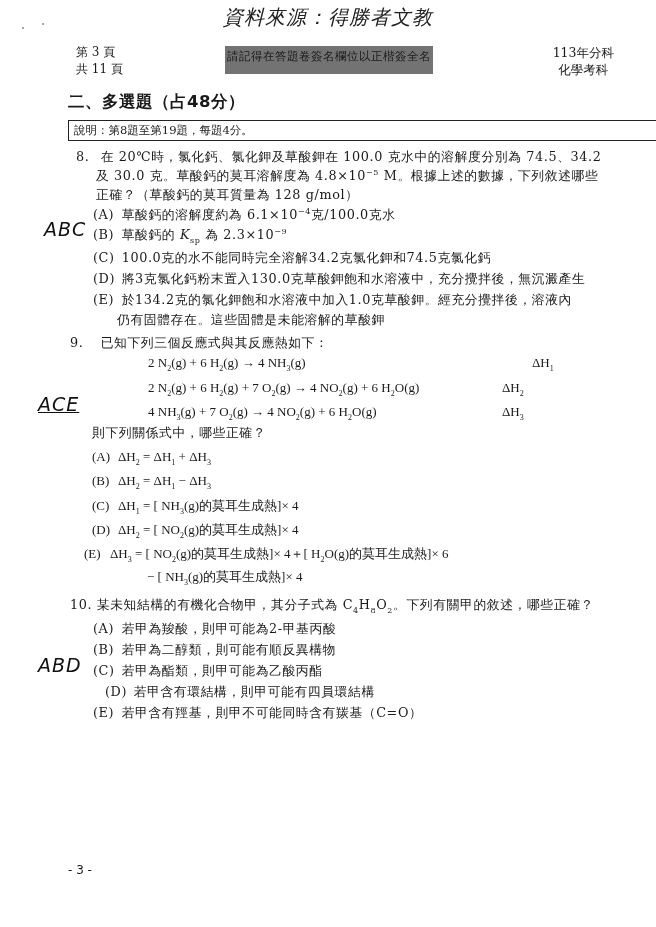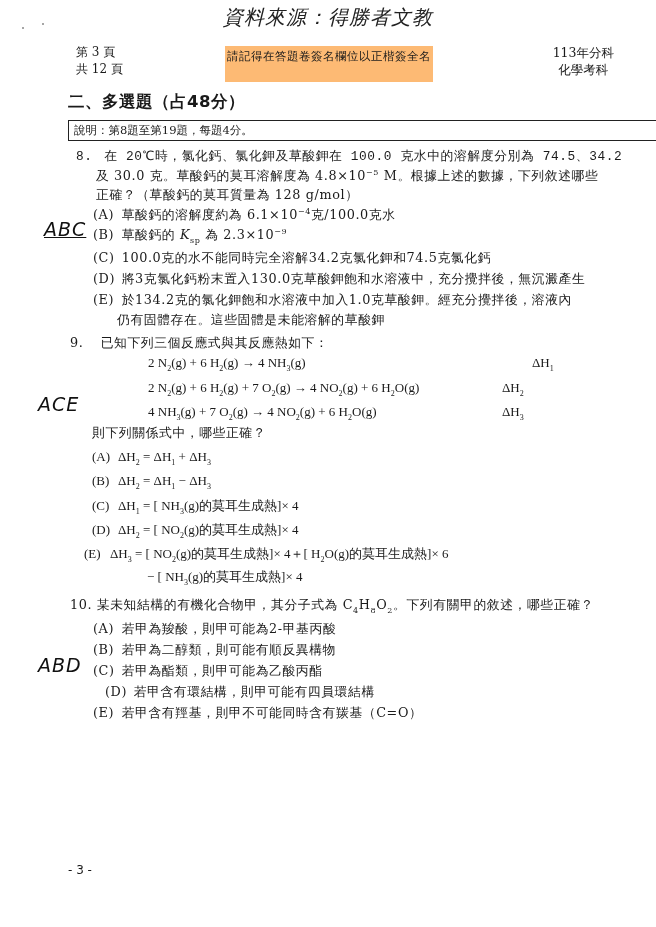--- a/index.html
+++ b/index.html
@@ -12,22 +12,22 @@
       color: #1a1a1a;
     }
     .abs { position: absolute; }
     .source-note {
       left: 0; width: 656px; top: 4px; text-align: center;
       font-size: 20px; font-style: italic; letter-spacing: 1px;
       color: #222;
     }
     .page-info { left: 76px; top: 44px; font-size: 12px; line-height: 17px; }
     .notice-banner {
-      left: 225px; top: 46px; width: 208px; height: 36px;
-      background: #fdba74; font-size: 11.5px; line-height: 20px; text-align: center;
+      left: 225px; top: 46px; width: 208px; height: 28px;
+      background: #737373; font-size: 11.5px; line-height: 20px; text-align: center;
       letter-spacing: 0.5px;
     }
     .exam-info { right: 42px; top: 44px; font-size: 12.5px; line-height: 17px; text-align: center; }
     .section-title {
       left: 68px; top: 91px; font-size: 16.5px; font-weight: bold;
       font-family: "DejaVu Sans", "Liberation Sans", sans-serif;
       letter-spacing: 0.5px;
     }
     .instruction-box {
       left: 68px; top: 120px; width: 645px; height: 21px;
@@ -49,41 +49,41 @@
   </style>
 </head>
 <body>
 
 <div class="abs source-note">資料來源：得勝者文教</div>
 <div class="abs dot" style="left:22px;top:27px;"></div>
 <div class="abs dot" style="left:42px;top:23px;"></div>
 
 <div class="abs page-info">
   <div>第 3 頁</div>
-  <div>共 12 頁</div>
+  <div>共 11 頁</div>
 </div>
 <div class="abs notice-banner">請記得在答題卷簽名欄位以正楷簽全名</div>
 <div class="abs exam-info">
   <div>113年分科</div>
   <div>化學考科</div>
 </div>
 
 <div class="abs section-title">二、多選題（占48分）</div>
 <div class="abs instruction-box">說明：第8題至第19題，每題4分。</div>
 
-<div class="abs line" style="left:76px;top:148px;font-family:Liberation Mono, monospace;">
+<div class="abs line" style="left:76px;top:148px;">
   <span class="qnum" style="width:20px;">8.</span>
   <span>在 20℃時，氯化鈣、氯化鉀及草酸鉀在 100.0 克水中的溶解度分別為 74.5、34.2</span>
 </div>
 <div class="abs line" style="left:96px;top:167px;">
   <span>及 30.0 克。草酸鈣的莫耳溶解度為 4.8×10</span><sup>−5</sup><span> M。根據上述的數據，下列敘述哪些</span>
 </div>
 <div class="abs line" style="left:96px;top:186px;">正確？（草酸鈣的莫耳質量為 128 g/mol）</div>
 
-<div class="abs handwritten" style="left:44px;top:218px;text-decoration:underline;">ABC</div>
+<div class="abs handwritten" style="left:44px;top:218px;">ABC</div>
 
 <div class="abs line" style="left:93px;top:206px;">
   <span class="opt-label">(A)</span>
   <span>草酸鈣的溶解度約為 6.1×10</span><sup>−4</sup><span>克/100.0克水</span>
 </div>
 <div class="abs line" style="left:93px;top:226px;">
   <span class="opt-label">(B)</span>
   <span>草酸鈣的 </span><i>K</i><sub>sp</sub><span> 為 2.3×10</span><sup>−9</sup>
 </div>
 <div class="abs line" style="left:93px;top:249px;">
@@ -104,21 +104,21 @@
   <span class="qnum" style="width:26px;">9.</span>
   <span>已知下列三個反應式與其反應熱如下：</span>
 </div>
 
 <div class="abs eq" style="left:148px;top:355px;">2 N<sub>2</sub>(g) + 6 H<sub>2</sub>(g) → 4 NH<sub>3</sub>(g)</div>
 <div class="abs eq" style="left:532px;top:355px;"><span>ΔH</span><sub>1</sub></div>
 
 <div class="abs eq" style="left:148px;top:380px;">2 N<sub>2</sub>(g) + 6 H<sub>2</sub>(g) + 7 O<sub>2</sub>(g) → 4 NO<sub>2</sub>(g) + 6 H<sub>2</sub>O(g)</div>
 <div class="abs eq" style="left:502px;top:380px;"><span>ΔH</span><sub>2</sub></div>
 
-<div class="abs handwritten" style="left:38px;top:393px;">ACE</div>
+<div class="abs handwritten" style="left:38px;top:393px;text-decoration:underline;">ACE</div>
 
 <div class="abs eq" style="left:148px;top:404px;">4 NH<sub>3</sub>(g) + 7 O<sub>2</sub>(g) → 4 NO<sub>2</sub>(g) + 6 H<sub>2</sub>O(g)</div>
 <div class="abs eq" style="left:502px;top:404px;"><span>ΔH</span><sub>3</sub></div>
 
 <div class="abs line" style="left:92px;top:424px;">則下列關係式中，哪些正確？</div>
 
 <div class="abs line eq" style="left:92px;top:448px;">
   <span class="opt-label" style="width:26px;">(A)</span>ΔH<sub>2</sub> = ΔH<sub>1</sub> + ΔH<sub>3</sub>
 </div>
 <div class="abs line eq" style="left:92px;top:472px;">

